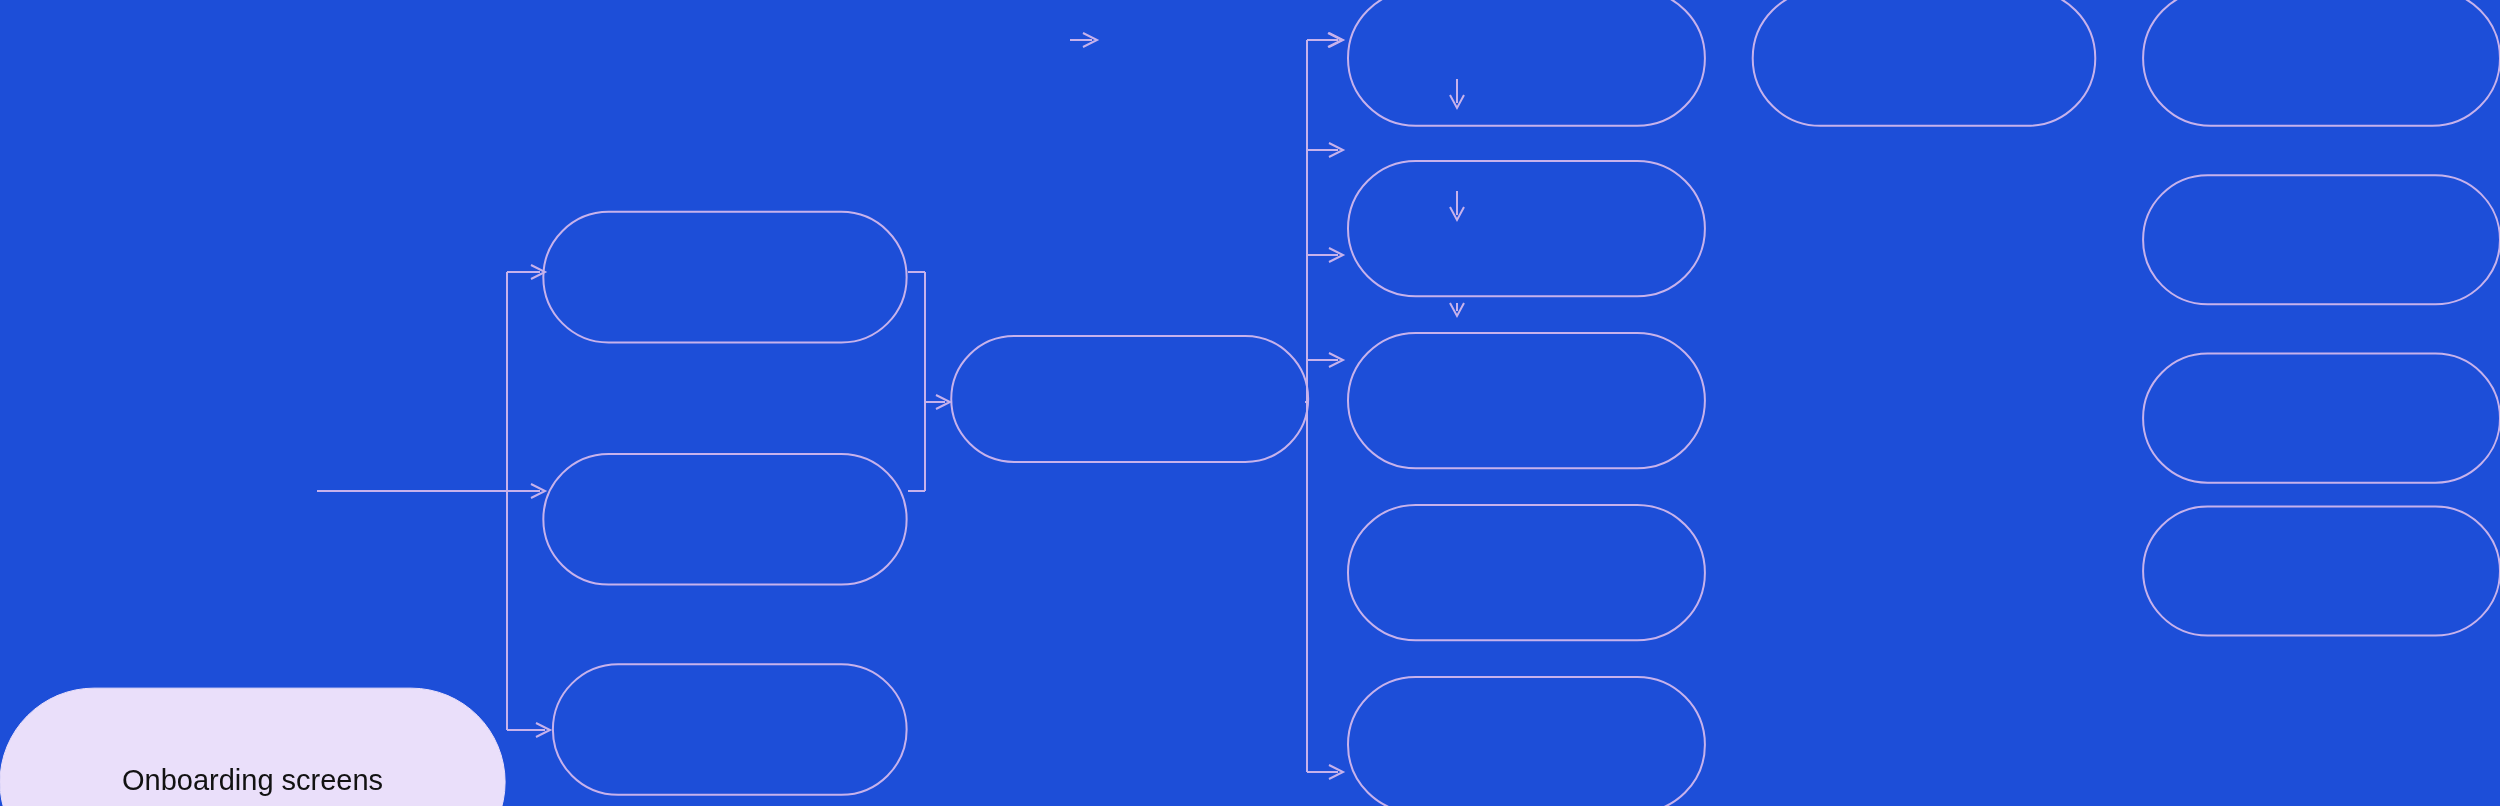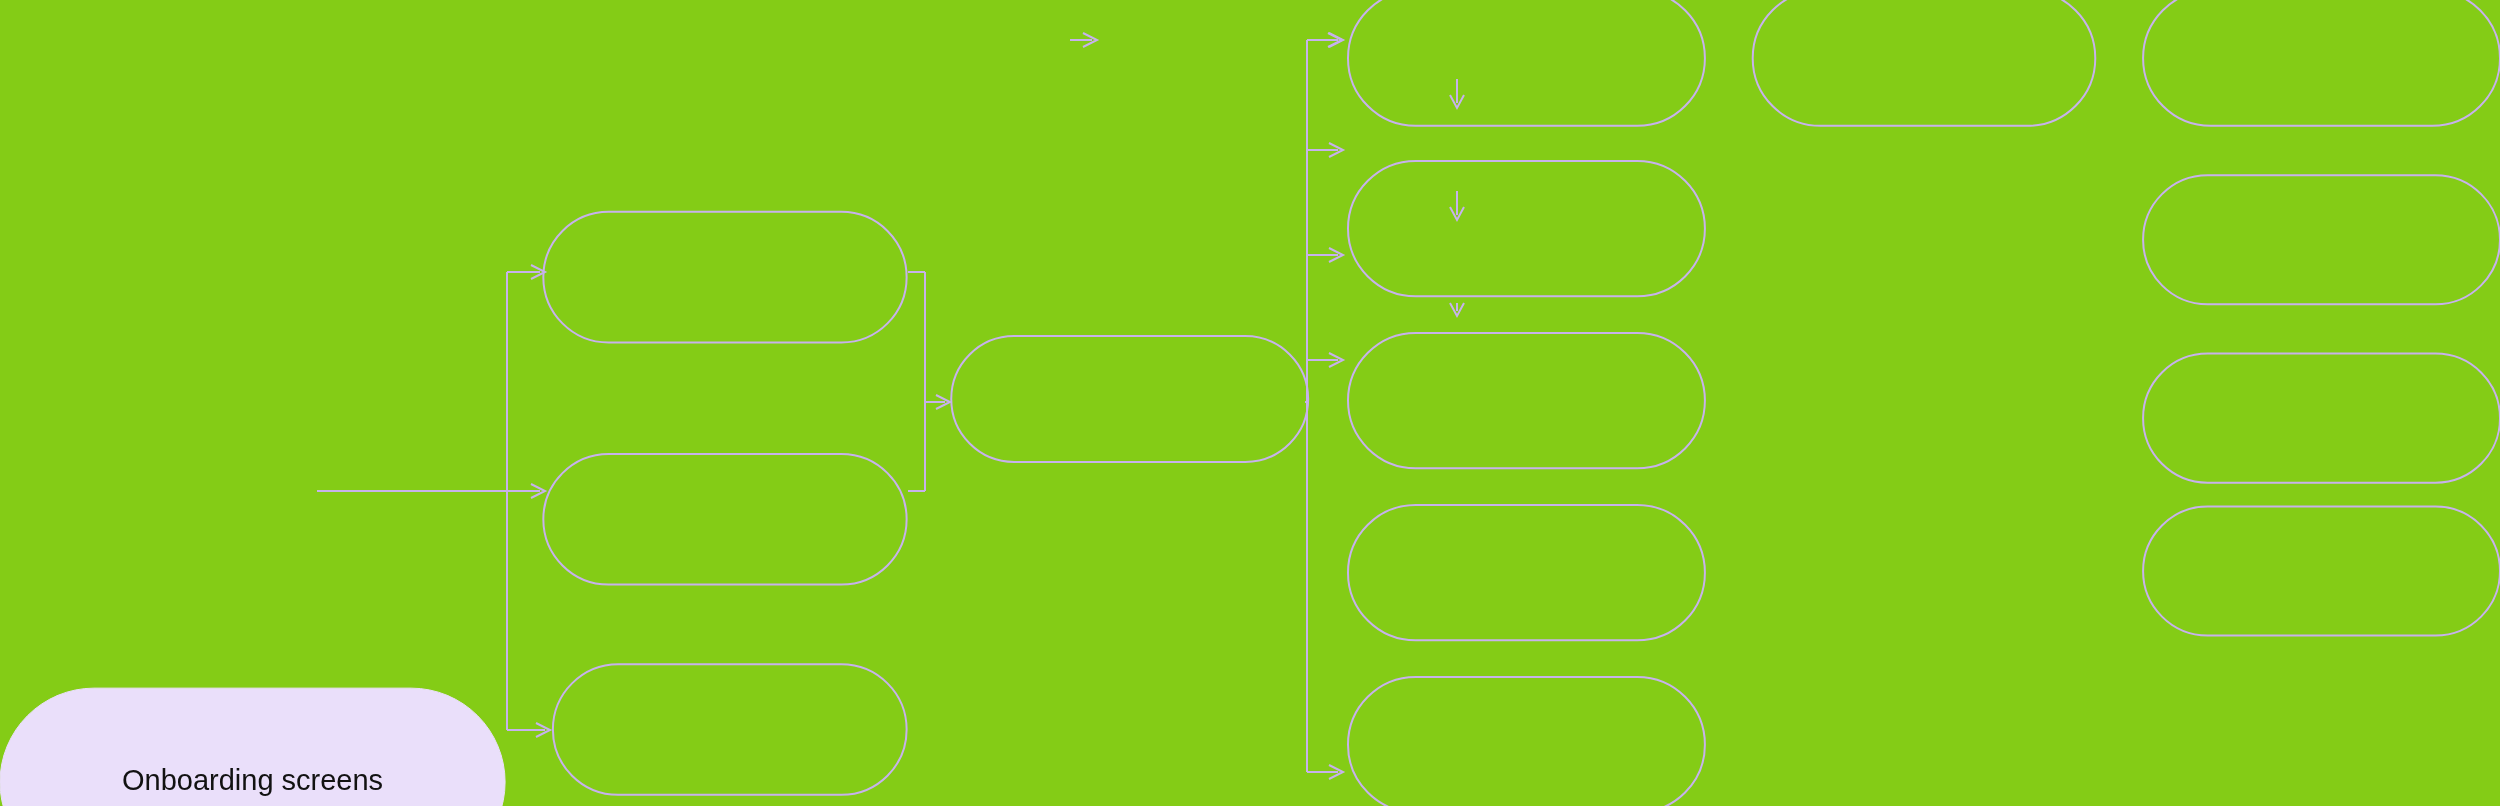--- a/index.html
+++ b/index.html
@@ -7,21 +7,21 @@
     padding: 0;
     background: #000000;
   }
   body {
     font-family: "Liberation Sans", sans-serif;
   }
   #canvas {
     position: relative;
     width: 2500px;
     height: 806px;
-    background: #84cc16;
+    background: #1d4ed8;
     overflow: hidden;
   }
   #diagram-svg {
     position: absolute;
     top: 0;
     left: 0;
     width: 2500px;
     height: 806px;
     display: block;
   }

